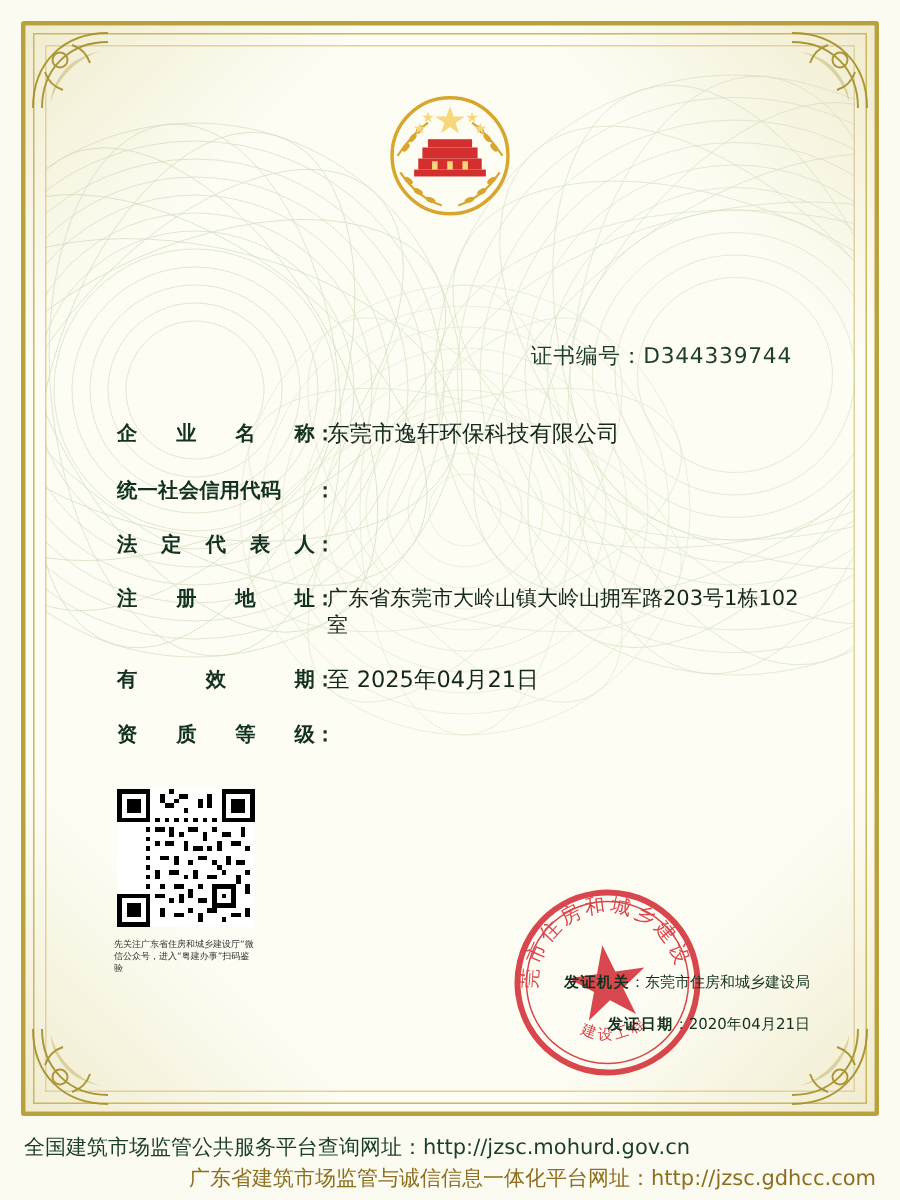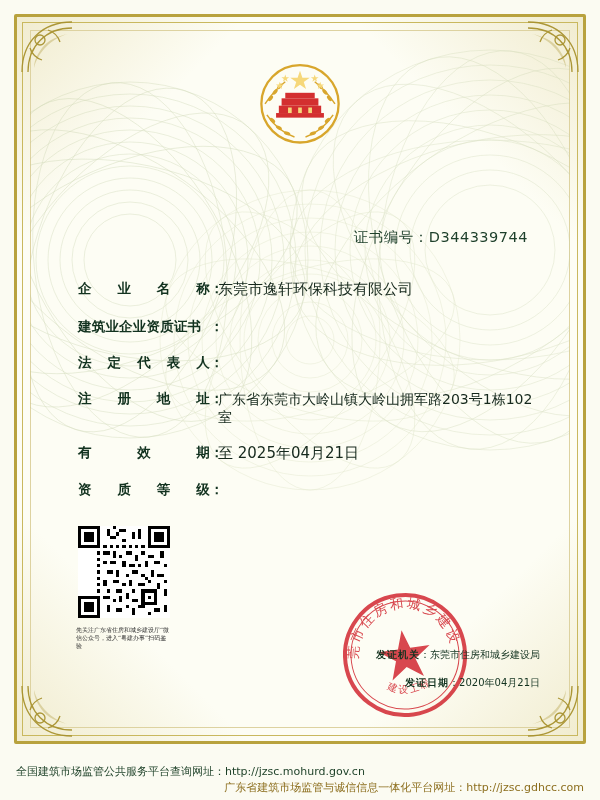--- a/index.html
+++ b/index.html
@@ -198,21 +198,21 @@
     white-space: nowrap;
   }
   .issuer .lab { font-weight: bold; letter-spacing: 1px; }
 
   
   .footer {
     position: absolute;
     left: 16px;
     bottom: 4px;
     right: 16px;
-    font-size: 11px;
+    font-size: 14px;
     color: #1b3f26;
     line-height: 1.45;
   }
   .footer .f2 { color: #8d6f1f; text-align: right; }
 </style>
 </head>
 <body>
 
 <div class="certificate">
 
@@ -395,21 +395,21 @@
         <span>企</span>
         <span>业</span>
         <span>名</span>
         <span>称</span>
       </div>
       <div class="field-colon">：</div>
       <div class="field-value">东莞市逸轩环保科技有限公司</div>
     </div>
 
     <div class="field-row">
-      <div class="field-label">建筑业企业资质证书</div>
+      <div class="field-label">统一社会信用代码</div>
       <div class="field-colon">：</div>
     </div>
 
     <div class="field-row">
       <div class="field-label spread">
         <span>法</span>
         <span>定</span>
         <span>代</span>
         <span>表</span>
         <span>人</span>

